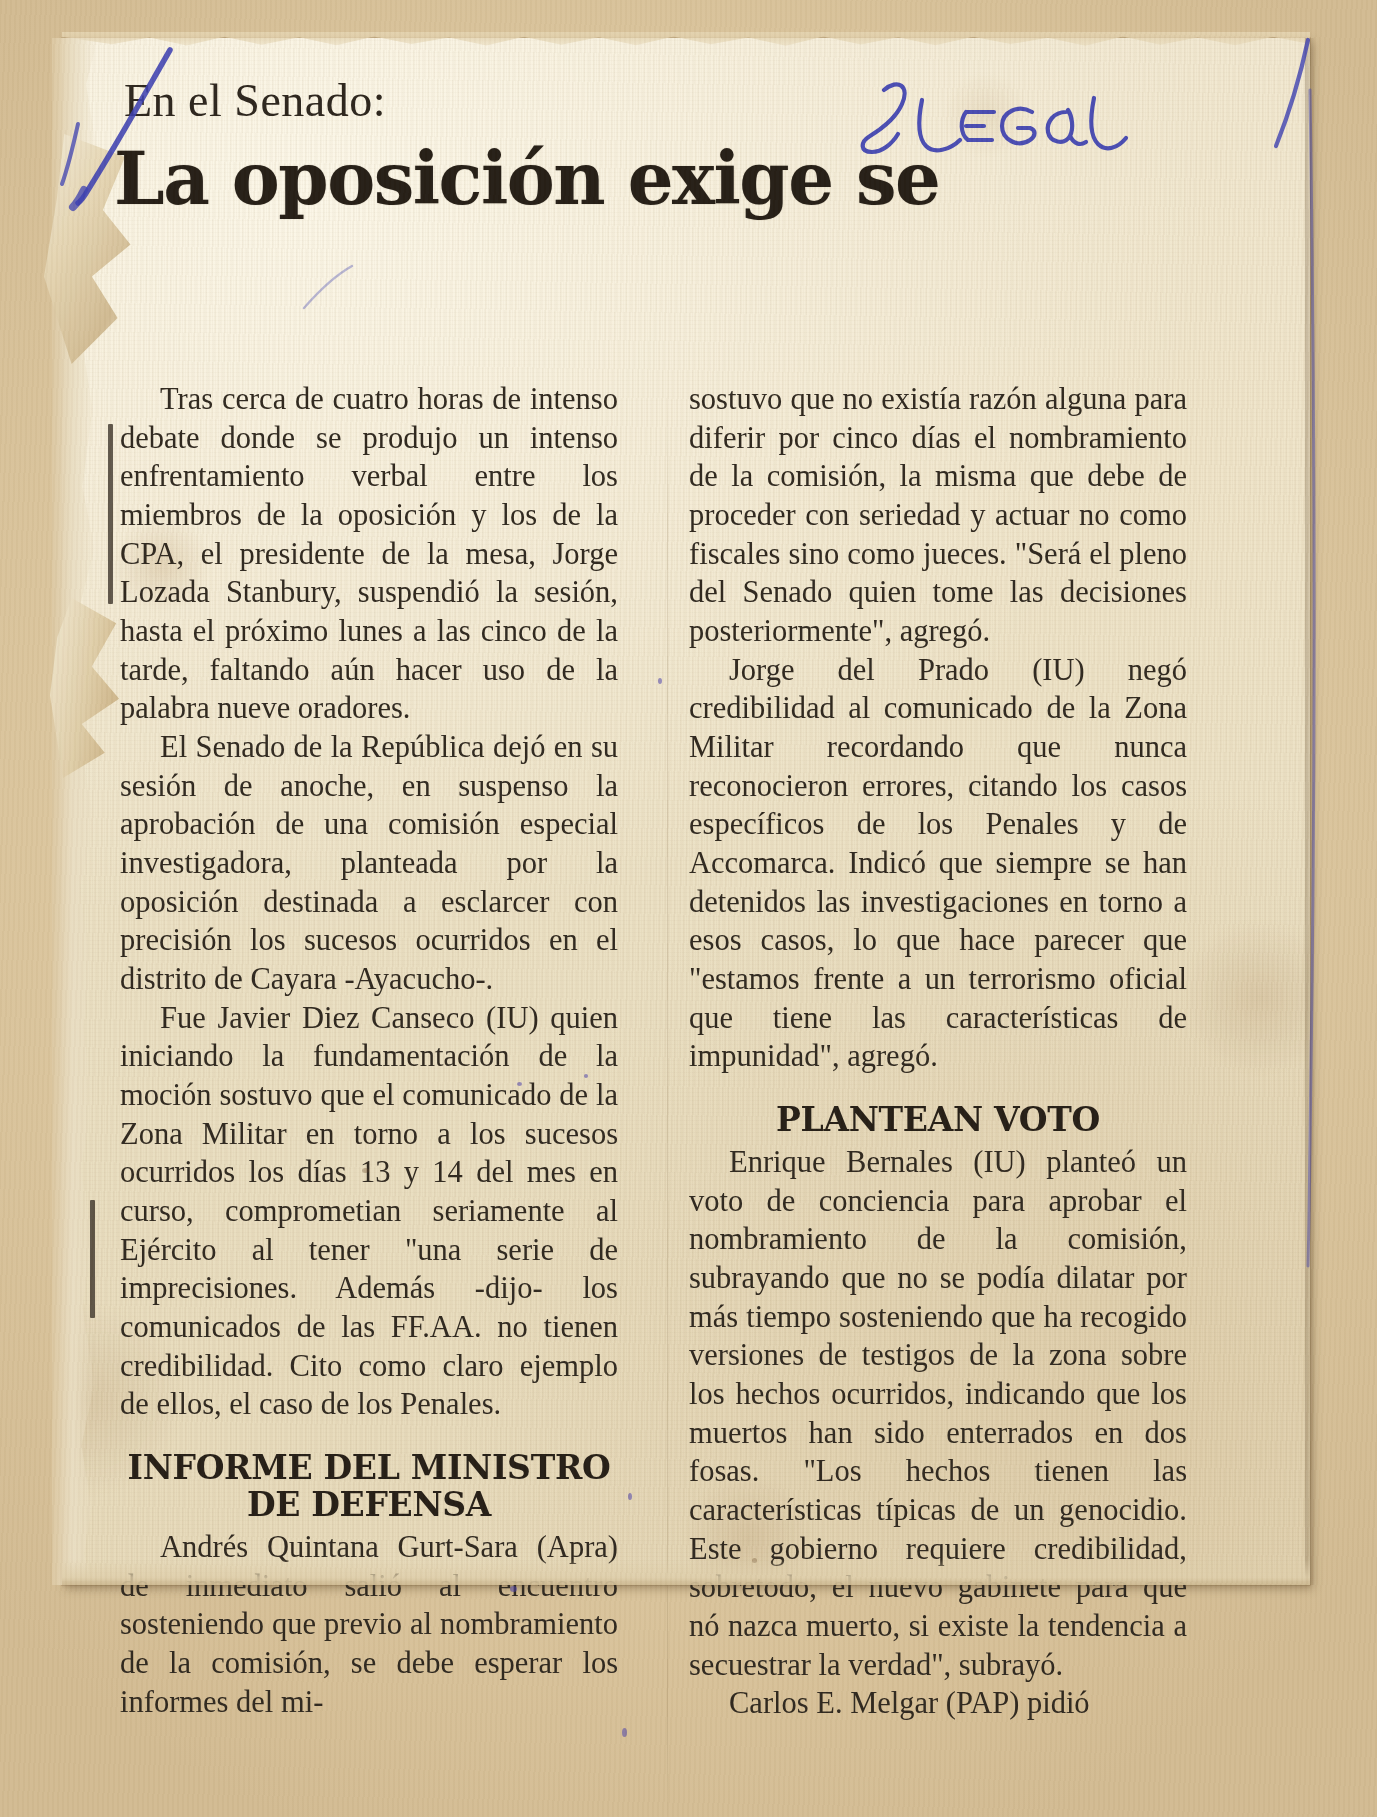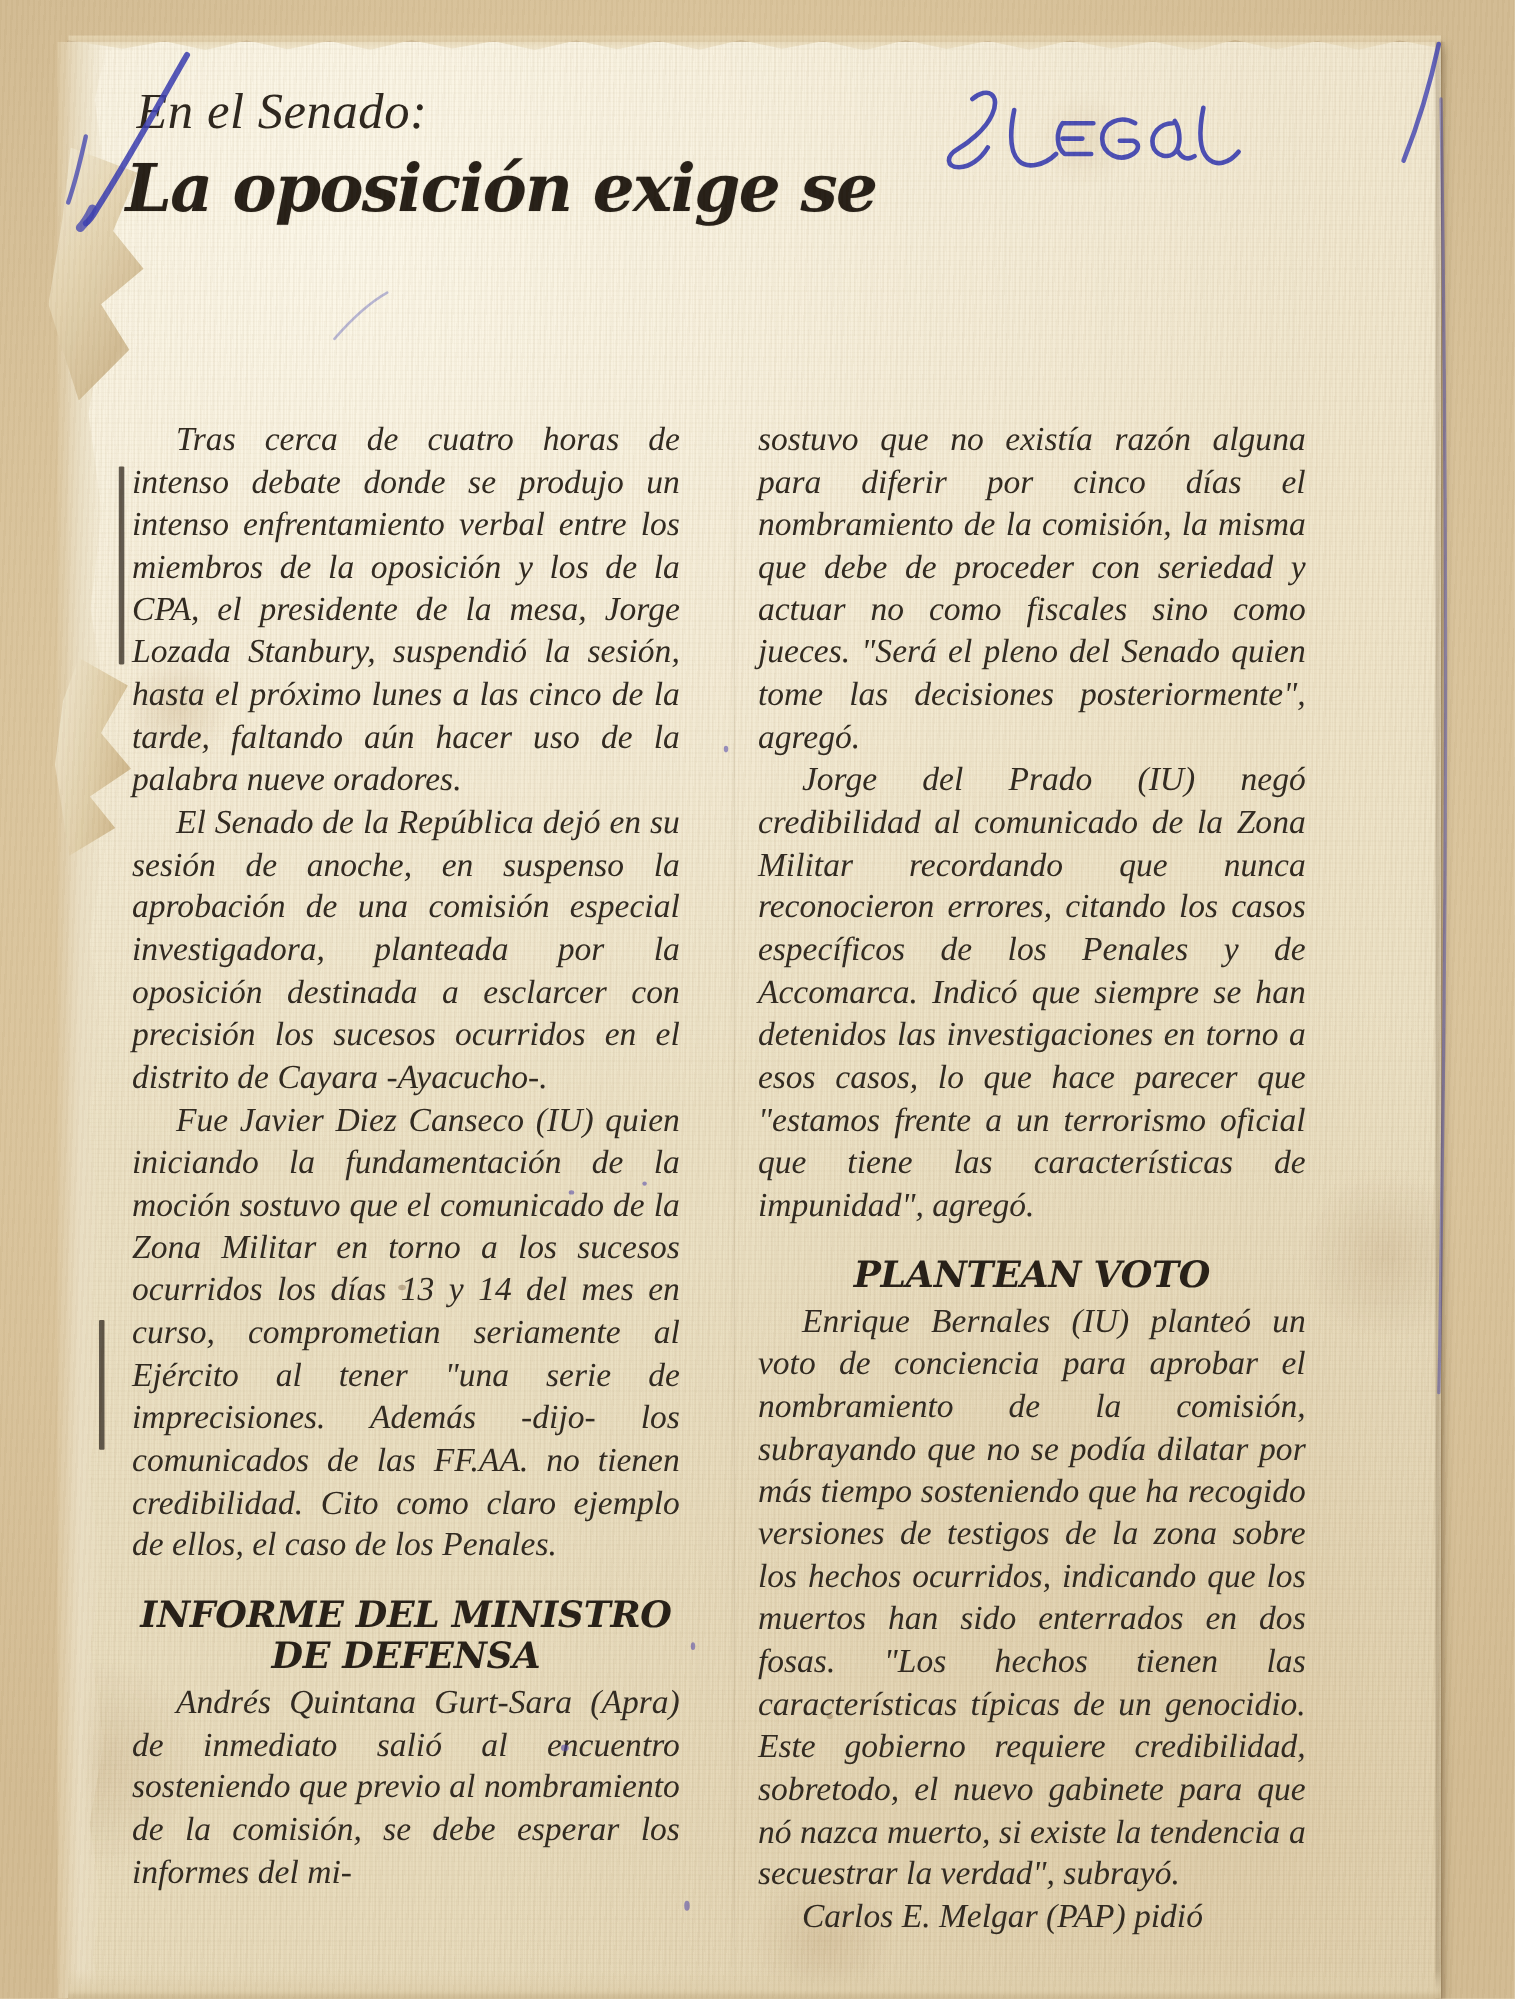--- a/index.html
+++ b/index.html
@@ -20,27 +20,26 @@
   #scan:after{
     content:"";position:absolute;inset:0;
     background:
       repeating-linear-gradient(92deg, rgba(120,90,50,.05) 0 2px, rgba(255,255,255,.03) 2px 5px);
     opacity:.7;
   }
 
   
   #clip{
     position:absolute;
-    left:62px; top:38px; width:1248px; height:1779px;
+    left:62px; top:38px; width:1248px; height:1547px;
     background:
       radial-gradient(ellipse 120% 80% at 20% 10%, rgba(255,252,240,.75) 0%, rgba(255,250,235,0) 60%),
       radial-gradient(ellipse 90% 70% at 85% 90%, rgba(212,190,150,.5) 0%, rgba(212,190,150,0) 60%),
       linear-gradient(177deg,#f2e9d2 0%, #efe4c9 30%, #eadfc2 62%, #e6d9b9 100%);
     box-shadow: 3px 4px 9px rgba(80,58,30,.35), 0 0 0 1px rgba(150,125,85,.25);
-    font-style: italic;
   }
   
   #clip .grain{
     position:absolute;inset:0;pointer-events:none;
     background:
       repeating-linear-gradient(90deg, rgba(140,110,70,.045) 0 1px, rgba(255,255,255,0) 1px 3px),
       repeating-linear-gradient(0deg, rgba(140,110,70,.03) 0 1px, rgba(255,255,255,0) 1px 4px);
     mix-blend-mode:multiply;opacity:.8;
   }
   
@@ -100,21 +99,21 @@
   
   #content{position:absolute;inset:0;}
   .kicker{
     position:absolute;left:62px;top:36px;
     font-size:46px;color:#2b241c;letter-spacing:.5px;
     font-family:"Liberation Serif", serif;
   }
   .headline{
     position:absolute;left:52px;top:105px;width:1160px;
     font-family:"DejaVu Serif", serif;
-    font-weight:700;font-size:60px;line-height:.99;
+    font-weight:700;font-size:72px;line-height:.99;
     color:#241d15;letter-spacing:-1.5px;
     text-shadow:0 0 1px rgba(40,30,18,.35);
   }
   .headline .l2{display:block;}
 
   .cols{position:absolute;left:54px;top:342px;width:1150px;}
   .col{
     position:absolute;top:0;width:498px;
     font-size:30.5px;line-height:1.268;
     color:#2e271e;

